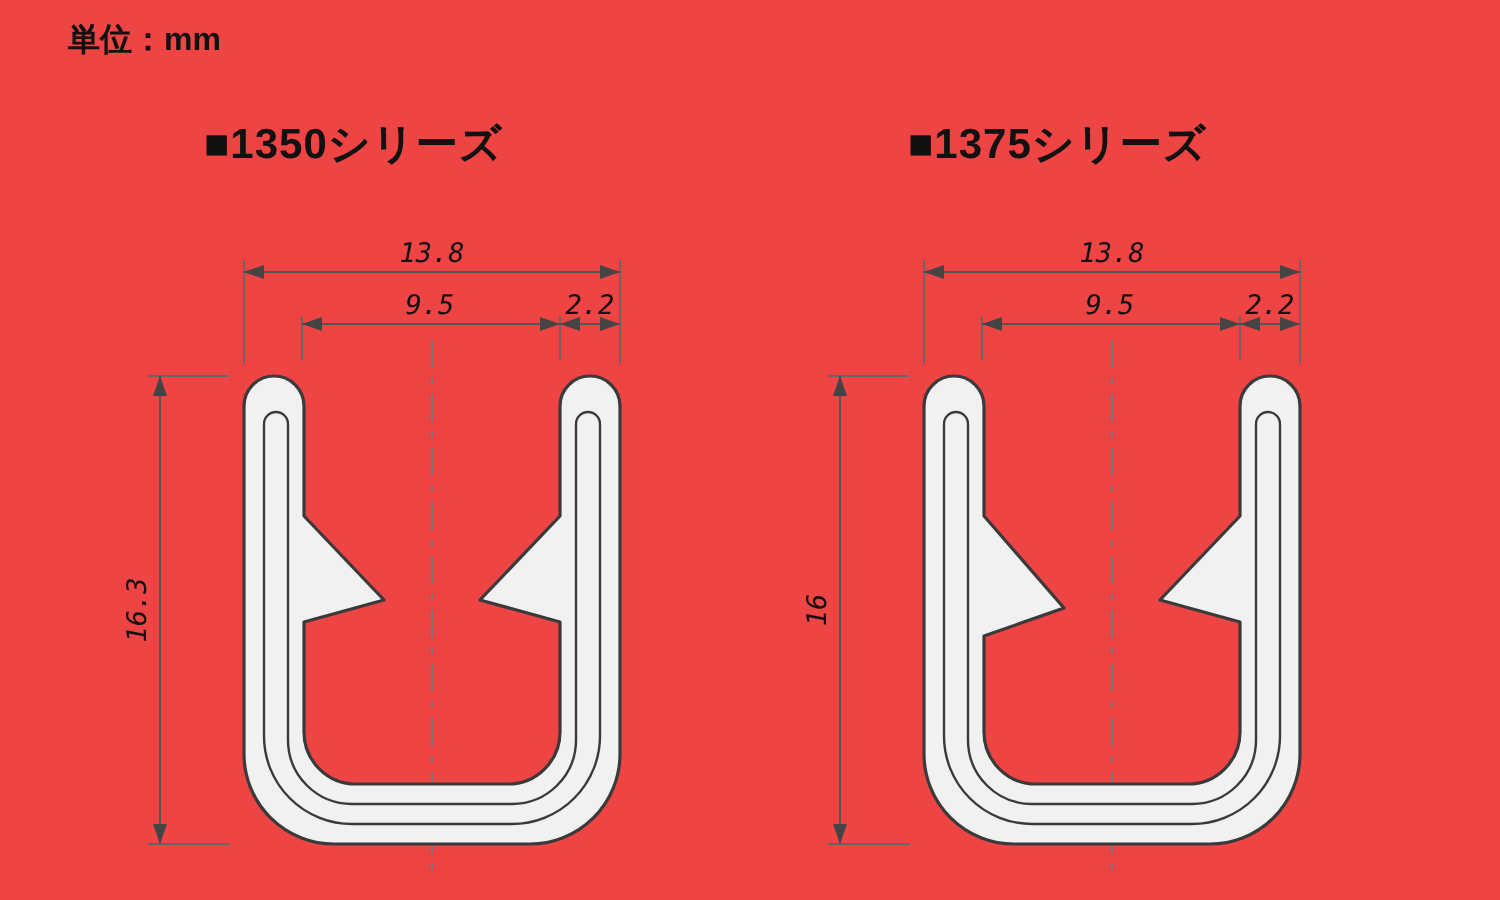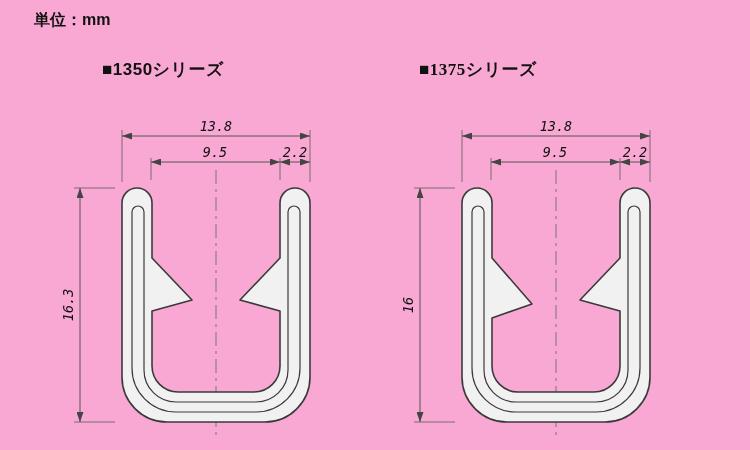--- a/index.html
+++ b/index.html
@@ -1,21 +1,21 @@
 <!DOCTYPE html>
 <html><head>
 <meta charset="utf-8">
 <style>
   html,body{margin:0;padding:0;}
   body{width:750px;height:450px;background:#ffffff;font-family:"Liberation Sans","DejaVu Sans",sans-serif;}
-  .canvas{position:relative;width:750px;height:450px;overflow:hidden;background:#f9a8d4;}
+  .canvas{position:relative;width:750px;height:450px;overflow:hidden;background:#ef4444;}
   .unit-label{position:absolute;left:34px;top:10px;font-size:16px;font-weight:bold;color:#111;}
-  .series-title{position:absolute;font-size:17px;font-weight:bold;color:#111;letter-spacing:0.5px;}
+  .series-title{position:absolute;font-size:21px;font-weight:bold;color:#111;letter-spacing:0.5px;}
   .series-title.s1{left:102px;top:58px;}
-  .series-title.s2{left:419px;top:58px;font-family:Liberation Serif, serif;}
+  .series-title.s2{left:454px;top:58px;}
   .diagram{position:absolute;top:108px;width:280px;height:342px;font-style:italic;}
   .diagram.d1{left:60px;}
   .diagram.d2{left:400px;}
   svg{display:block;}
   .outline{fill:#f1f1f1;stroke:#3a3a3a;stroke-width:1.6;stroke-linejoin:round;}
   .core{fill:none;stroke:#3a3a3a;stroke-width:1.2;}
   .dim{stroke:#555;stroke-width:1;}
   .ext{stroke:#666;stroke-width:0.9;}
   .cline{stroke:#777;stroke-width:1;stroke-dasharray:14 5 3 5;}
   .dimtext{font-family:"DejaVu Sans Mono","Liberation Mono",monospace;font-size:13.5px;fill:#111;}

